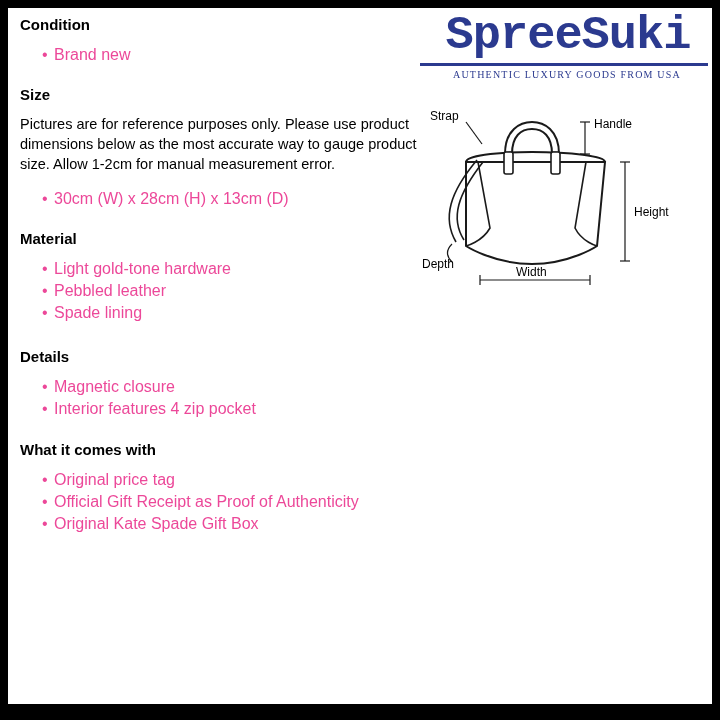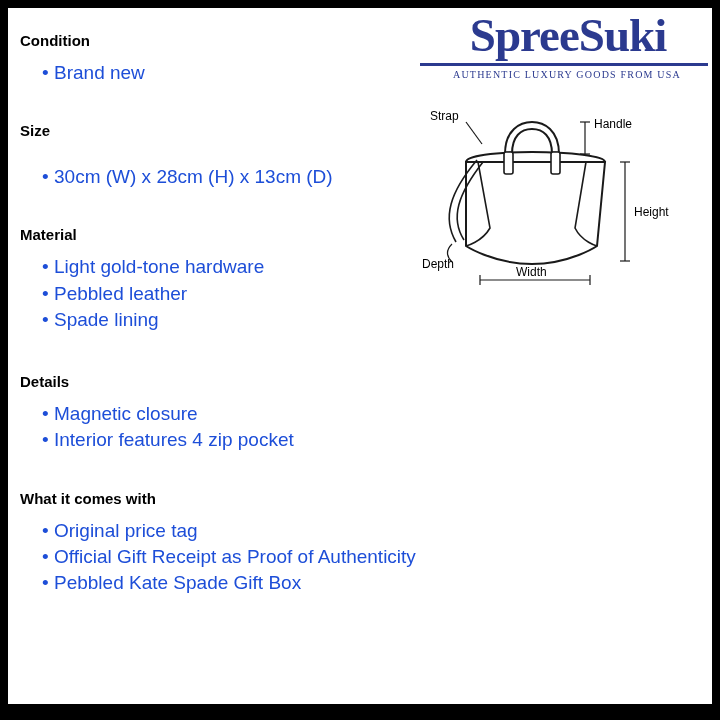--- a/index.html
+++ b/index.html
@@ -26,34 +26,34 @@
   .content {
     position: absolute;
     left: 12px;
     top: 8px;
     width: 400px;
   }
   h3.heading {
     font-size: 15px;
     font-weight: bold;
     color: #000000;
-    margin: 16px 0 10px 0;
+    margin: 0 0 10px 0;
     line-height: 1.2;
   }
   .gap-sm { height: 14px; }
   .gap-md { height: 20px; }
   .gap-lg { height: 24px; }
   ul.bullets {
     list-style: none;
     margin: 0;
     padding: 0 0 0 22px;
   }
   ul.bullets li {
-    font-size: 19px;
-    color: #1d4ed8;
+    font-size: 16px;
+    color: #ec4899;
     line-height: 1.38;
     position: relative;
     padding-left: 12px;
   }
   ul.bullets li::before {
     content: "\2022";
     position: absolute;
     left: 0;
     top: 0;
   }
@@ -65,21 +65,21 @@
   }
   
   .logo-wrap {
     position: absolute;
     right: 0px;
     top: 4px;
     width: 300px;
     text-align: center;
   }
   .logo-main {
-    font-family: Liberation Serif, serif;
+    font-family: Liberation Mono, monospace;
     font-weight: bold;
     font-size: 47px;
     color: #2b3a8f;
     letter-spacing: -1px;
     line-height: 1;
     white-space: nowrap;
     margin-left: 12px;
   }
   .logo-rule {
     height: 3px;
@@ -165,20 +165,21 @@
   <div class="content">
 
     <h3 class="heading">Condition</h3>
     <ul class="bullets">
       <li>Brand new</li>
     </ul>
 
     <div class="gap-md"></div>
 
     <h3 class="heading">Size</h3>
+    <p class="para">Pictures are for reference purposes only. Please use product dimensions below as the most accurate way to gauge product size. Allow 1-2cm for manual measurement error.</p>
     <div class="gap-sm"></div>
     <ul class="bullets">
       <li>30cm (W) x 28cm (H) x 13cm (D)</li>
     </ul>
 
     <div class="gap-md"></div>
 
     <h3 class="heading">Material</h3>
     <ul class="bullets">
       <li>Light gold-tone hardware</li>
@@ -193,19 +194,19 @@
       <li>Magnetic closure</li>
       <li>Interior features 4 zip pocket</li>
     </ul>
 
     <div class="gap-md"></div>
 
     <h3 class="heading">What it comes with</h3>
     <ul class="bullets">
       <li>Original price tag</li>
       <li>Official Gift Receipt as Proof of Authenticity</li>
-      <li>Pebbled Kate Spade Gift Box</li>
+      <li>Original Kate Spade Gift Box</li>
     </ul>
 
     <div class="gap-sm"></div>
 
   </div>
 </div>
 
 </body></html>

